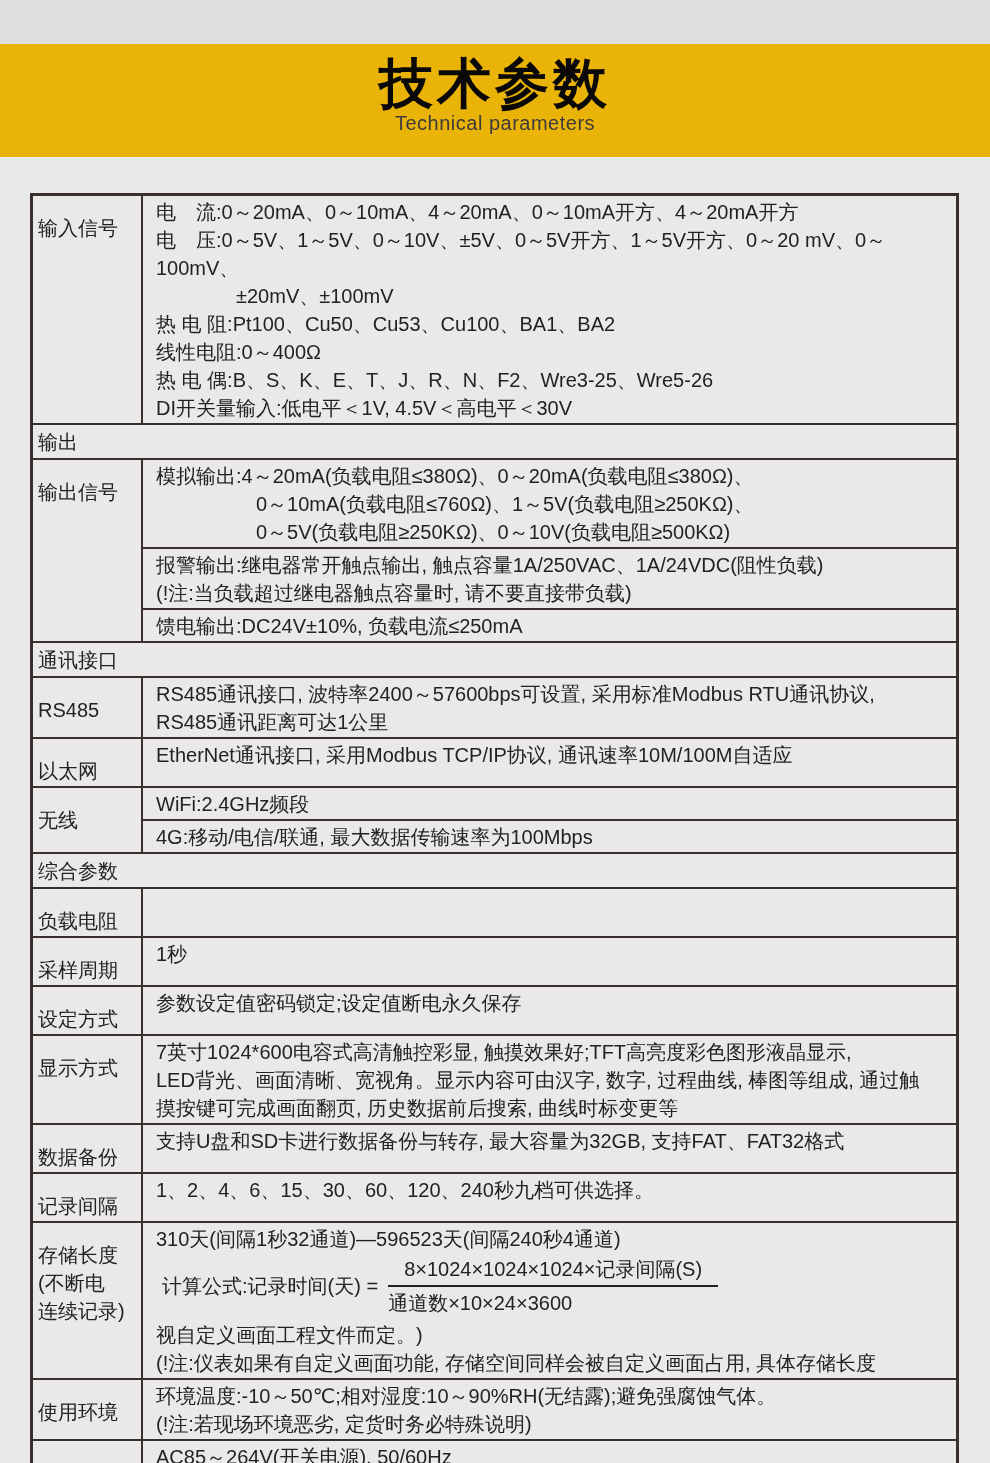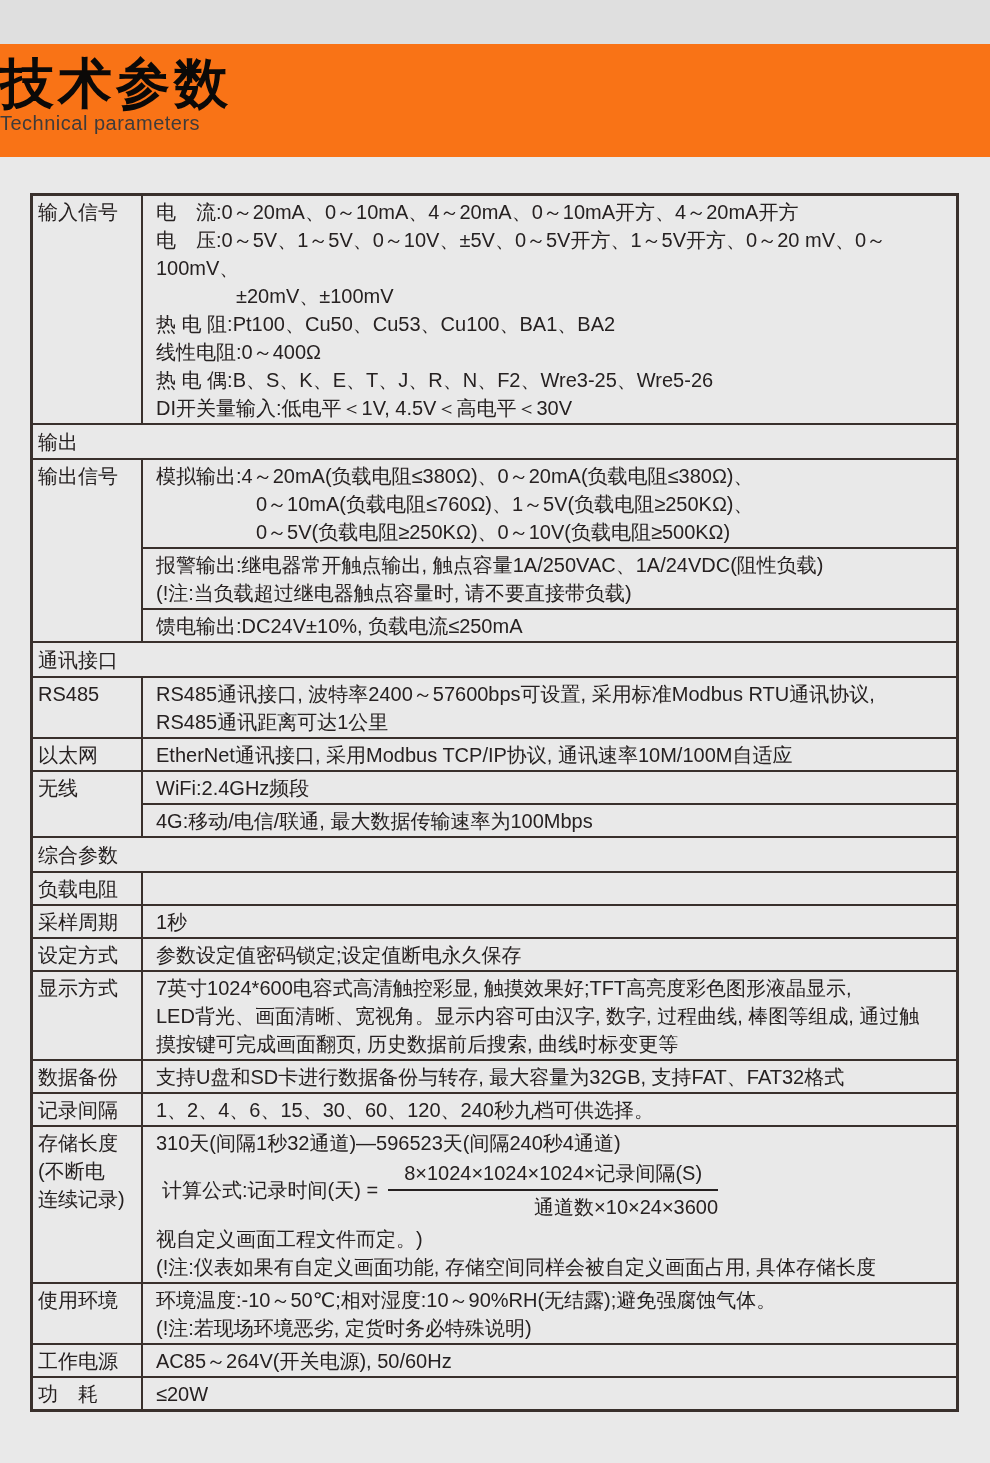--- a/index.html
+++ b/index.html
@@ -2,21 +2,21 @@
 <html><head>
 <meta charset="utf-8">
 <style>
   html,body{margin:0;padding:0}
   body{
     width:990px;height:1463px;overflow:hidden;
     background:#e9e9e9;color:#262121;
     font-family:"Liberation Sans","DejaVu Sans",sans-serif;
   }
   .top-strip{height:44px;background:#dfdfdf}
-  .title-band{height:113px;background:#f97316;}
+  .title-band{height:113px;background:#eab308;text-align:center}
   .title-band h1{
     margin:0;padding-top:10px;
     font-size:54px;line-height:58px;font-weight:bold;
     letter-spacing:4px;color:#0b0908;
   }
   .subtitle{font-size:20px;line-height:23px;color:#3f3b3a;letter-spacing:.5px}
 
   .table-wrap{margin:36px 31px 0 30px}
   .spec-table{
     border:3px solid #39302c;
@@ -24,29 +24,29 @@
   }
   .spec-table > div:first-child{border-top:none}
   .sec{
     padding:3px 0 2px 5px;
     border-top:2px solid #39302c;
   }
   .row{display:flex;border-top:2px solid #39302c;align-items:stretch}
   .label{
     flex:0 0 103px;max-width:103px;
     border-right:2px solid #39302c;
-    padding:2px 0 1px 5px;
+    padding:18px 0 1px 5px;
   }
   .cells{flex:1;display:flex;flex-direction:column;min-width:0}
   .block{padding:2px 10px 1px 13px}
   .block + .block{border-top:2px solid #39302c}
   .line{white-space:pre-wrap}
 
   .formula{display:flex;align-items:center;margin:2px 6px 4px}
-  .frac{display:inline-flex;flex-direction:column;text-align:right;margin-left:10px}
+  .frac{display:inline-flex;flex-direction:column;text-align:left;margin-left:10px}
   .frac .num{padding:0 16px 2px;border-bottom:2px solid #262121}
   .frac .den{padding-top:2px}
 </style>
 </head>
 <body>
 
 <div class="top-strip"></div>
 
 <header class="title-band">
   <h1>技术参数</h1>

